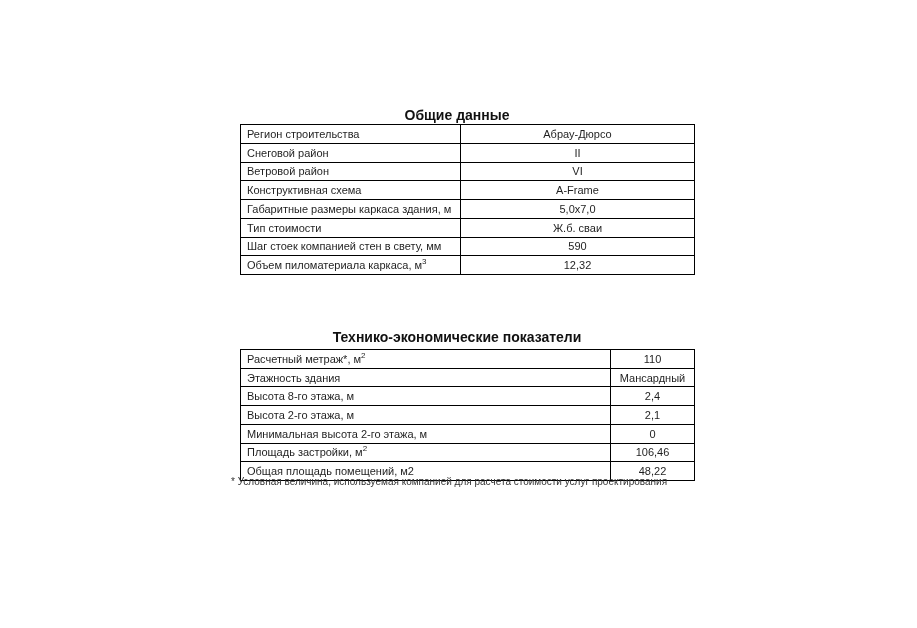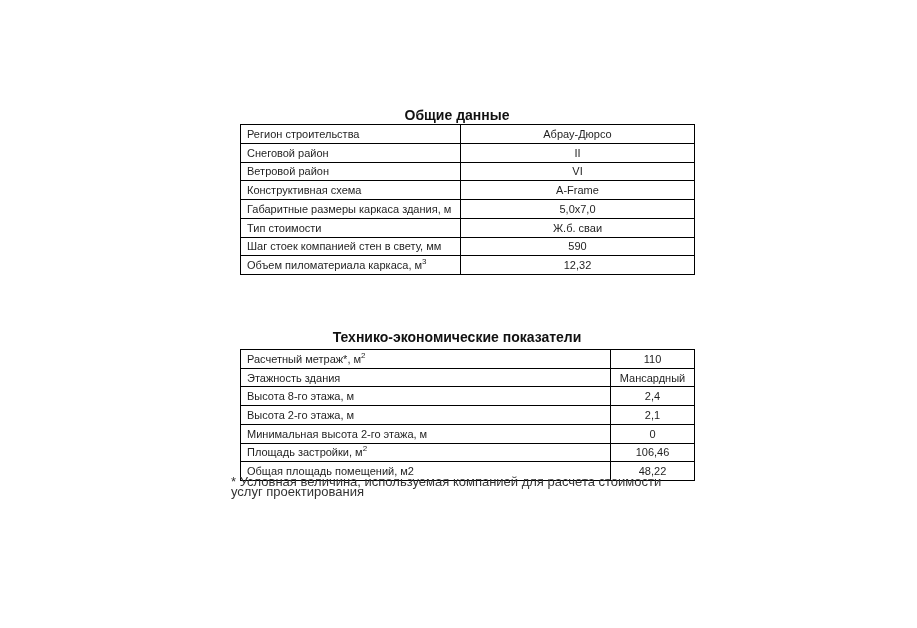--- a/index.html
+++ b/index.html
@@ -48,21 +48,21 @@
   #table1 col.c1 { width: 220px; }
   #table1 col.c2 { width: 234px; }
   #table2 col.c1 { width: 370px; }
   #table2 col.c2 { width: 84px; }
   sup { font-size: 8px; vertical-align: super; line-height: 0; }
   .footnote {
     position: absolute;
     left: 231px;
     top: 477px;
     width: 454px;
-    font-size: 13px;
+    font-size: 10px;
     color: #333333;
     line-height: 10px;
   }
 </style>
 </head>
 <body>
 
 <div class="page">
 
   <div class="tbl-title" id="title1">Общие данные</div>

